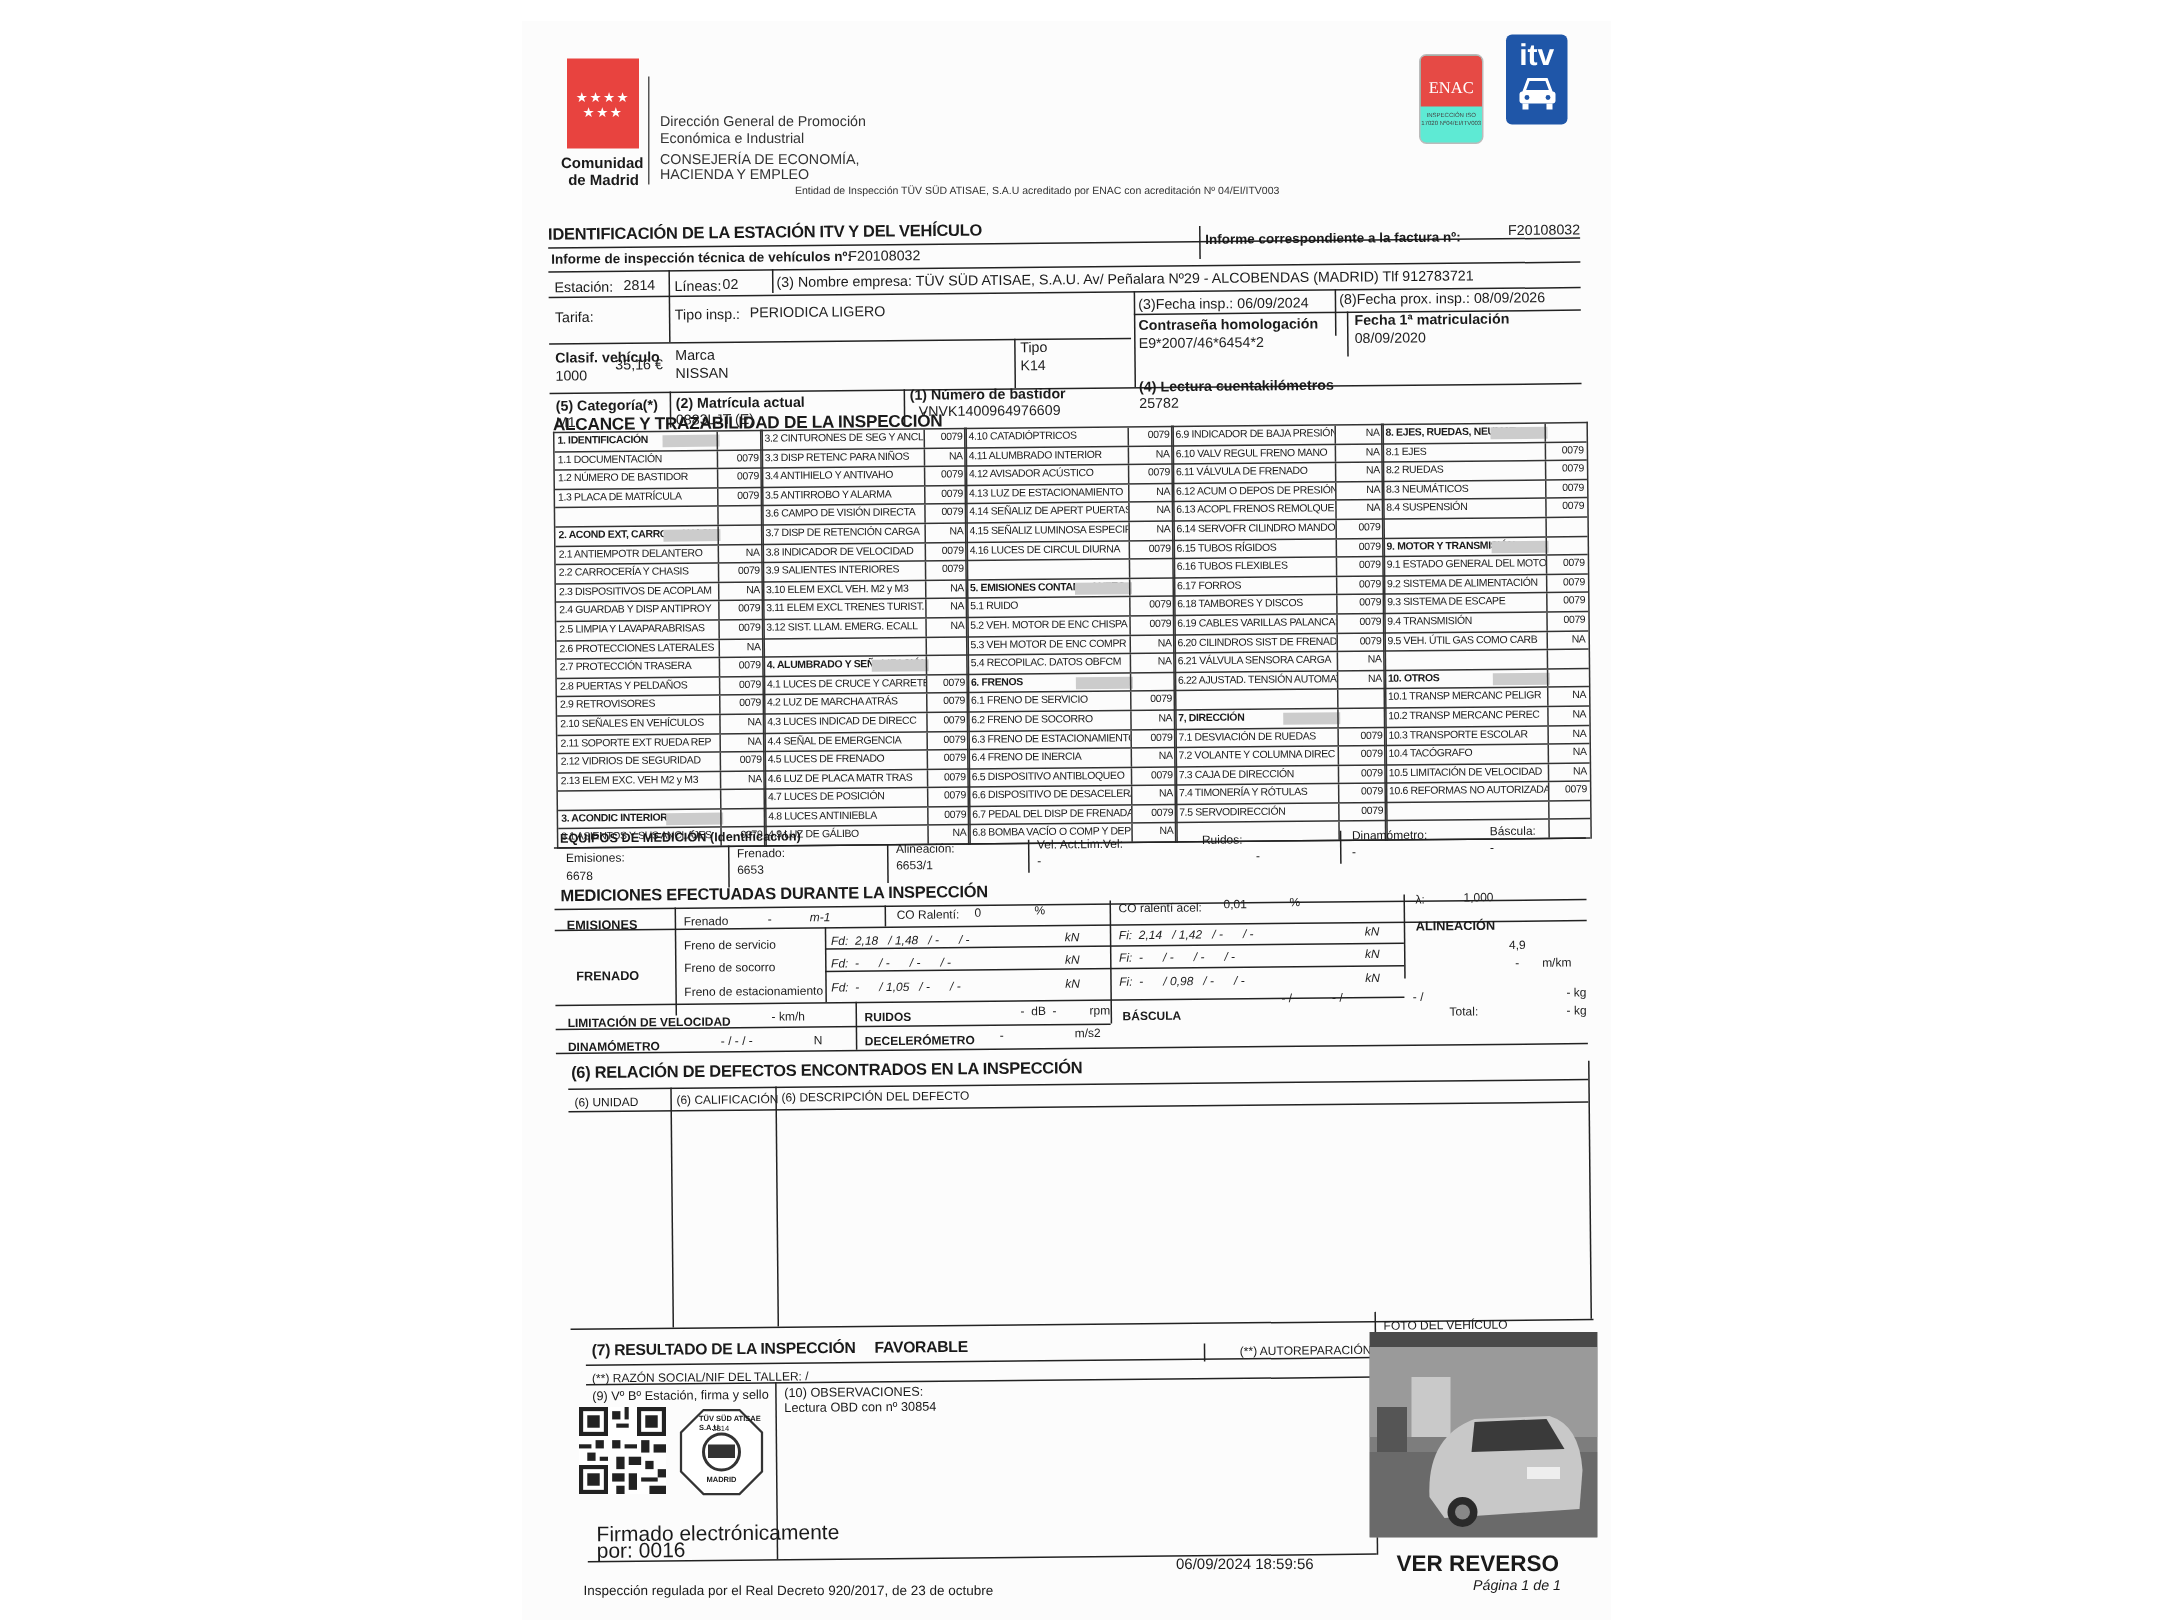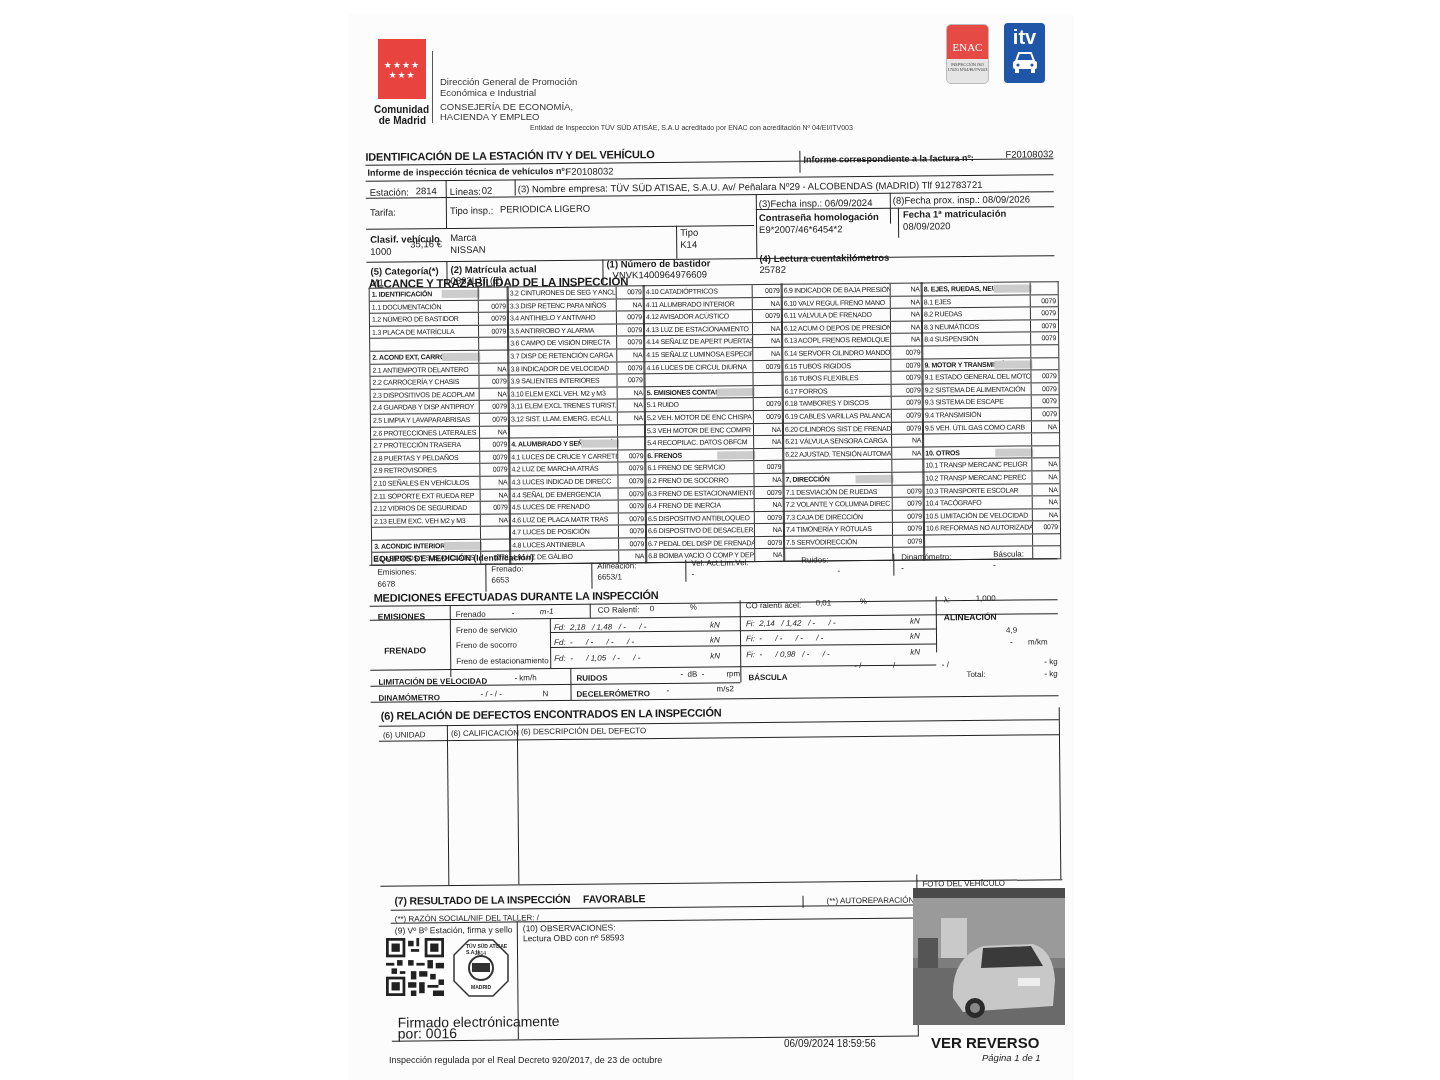--- a/index.html
+++ b/index.html
@@ -11,21 +11,21 @@
 
   
   .cm-logo { left:30px; top:25px; width:48px; height:60px; background:#e8433f; }
   .cm-stars { color:#fff; font-size:9px; text-align:center; line-height:10px; padding-top:21px; letter-spacing:1px; }
   .cm-name { left:26px; top:90px; font-size:10px; font-weight:bold; line-height:11px; text-align:right; width:52px; }
   .cm-sep { left:84px; top:37px; width:1px; height:72px; background:#555; }
   .dept { left:92px; top:62px; font-size:9.5px; line-height:11px; color:#333; }
   .dept2 { left:92px; top:88px; font-size:9.5px; line-height:10px; color:#333; }
   .banner { left:277px; top:30px; width:193px; height:48px; background:#a9a9a9; color:#fff; font-size:12px; text-align:center; line-height:15px; padding-top:8px; box-sizing:border-box; letter-spacing:0.2px; }
   .banner b { font-weight:bold; }
-  .enac { left:598px; top:10px; width:41px; height:58px; border:1px solid #bbb; border-radius:5px; overflow:hidden; background:#e5e5e5; }
+  .enac { left:598px; top:22px; width:41px; height:58px; border:1px solid #bbb; border-radius:5px; overflow:hidden; background:#5eead4; }
   .enac-top { background:#e64a45; height:34px; color:#fff; font-family:"Liberation Serif", serif; font-size:11px; text-align:center; line-height:12px; padding-top:16px; box-sizing:border-box; }
   .enac-bot { font-size:4px; text-align:center; color:#444; line-height:5px; padding-top:3px; }
   .itv { left:656px; top:9px; width:41px; height:60px; background:#1f56a8; border-radius:4px; color:#fff; text-align:center; }
   .itv-txt { font-size:20px; font-weight:bold; line-height:24px; padding-top:2px; }
   .accred { left:182px; top:110px; font-size:7px; color:#333; }
 
   
   .hline { position:absolute; height:1px; background:#222; }
   .vline { position:absolute; width:1px; background:#222; }
   .lbl { position:absolute; font-size:9.5px; white-space:nowrap; line-height:11px; }
@@ -830,21 +830,21 @@
       <span style="margin-left:10px;">FAVORABLE</span>
     </div>
     <div class="hline" style="left:34px;top:896px;width:526px;"></div>
     <div class="vline" style="left:446px;top:886px;height:12px;"></div>
     <div class="lbl" style="left:470px;top:886px;font-size:8px;">(**) AUTOREPARACIÓN</div>
     <div class="lbl" style="left:38px;top:900px;font-size:8px;">(**) RAZÓN SOCIAL/NIF DEL TALLER: /</div>
     <div class="hline" style="left:34px;top:909px;width:526px;"></div>
     <div class="lbl" style="left:38px;top:912px;font-size:8.5px;">(9) Vº Bº Estación, firma y sello</div>
     <div class="vline" style="left:160px;top:909px;height:118px;"></div>
     <div class="lbl" style="left:166px;top:911px;font-size:8.5px;">(10) OBSERVACIONES:</div>
-    <div class="lbl" style="left:166px;top:921px;font-size:8.5px;">Lectura OBD con nº 58593</div>
+    <div class="lbl" style="left:166px;top:921px;font-size:8.5px;">Lectura OBD con nº 30854</div>
     <div class="vline" style="left:560px;top:866px;height:162px;"></div>
     <div class="lbl" style="left:566px;top:870px;font-size:8px;">FOTO DEL VEHÍCULO</div>
     <div class="hline" style="left:34px;top:1027px;width:526px;"></div>
 
     <div class="lbl" style="left:40px;top:1004px;font-size:14px;line-height:11px;">
       <div>Firmado electrónicamente</div>
       <div>por: 0016</div>
     </div>
   </div>
 

